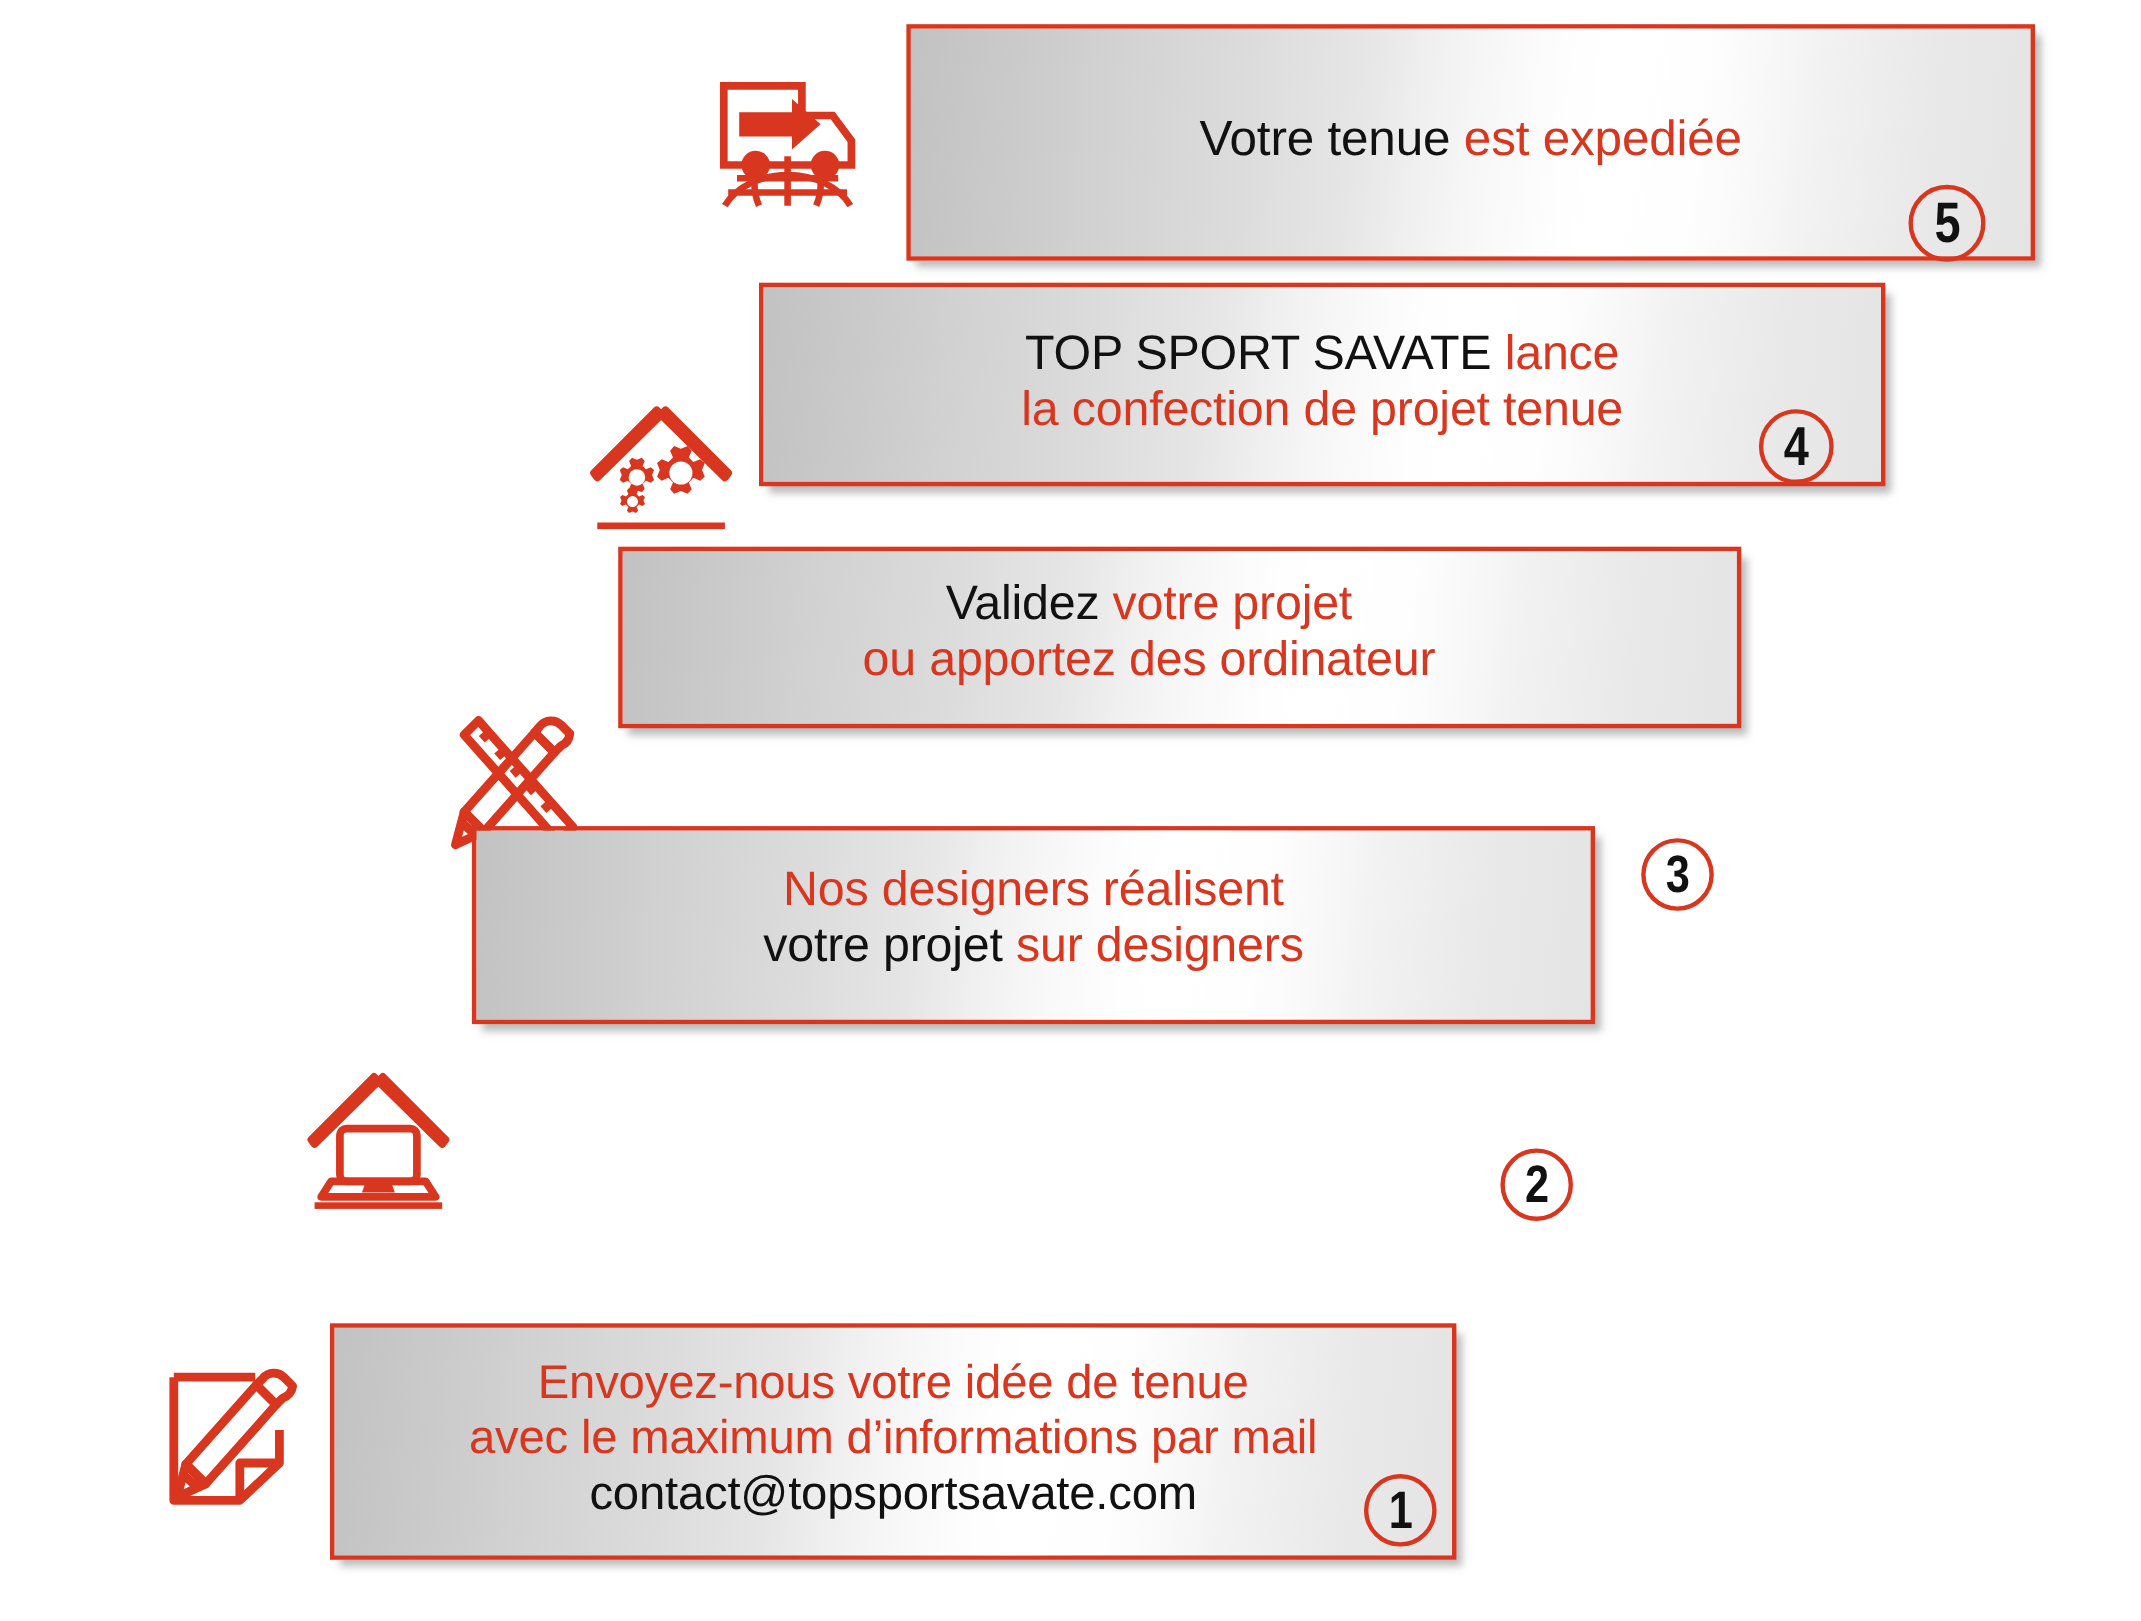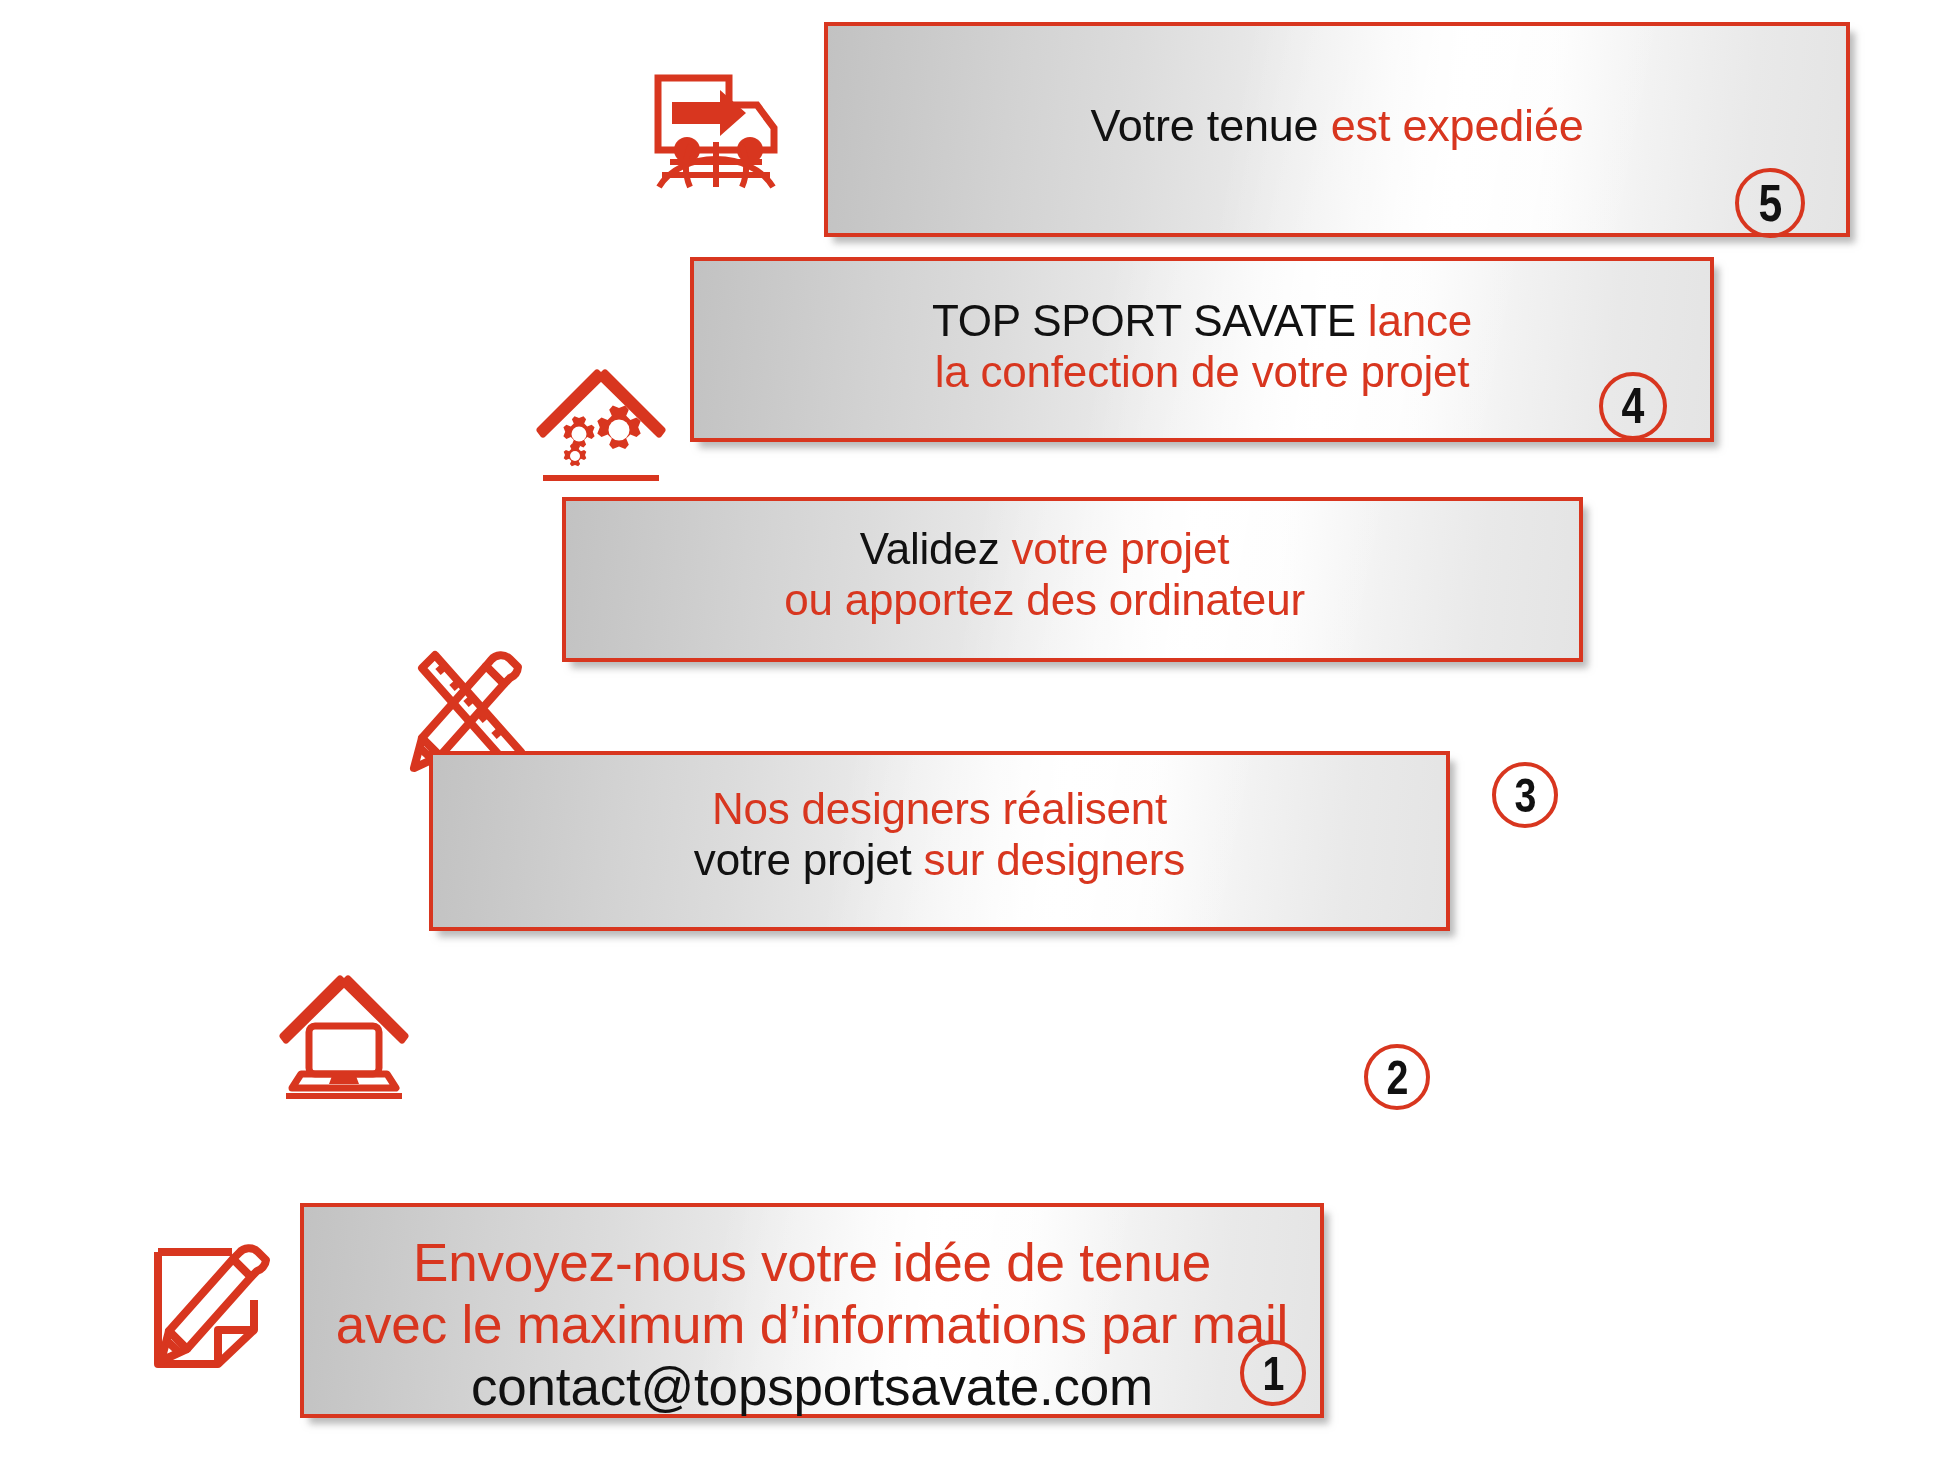--- a/index.html
+++ b/index.html
@@ -161,21 +161,21 @@
           <circle cx="44" cy="108" r="5" fill="#ffffff"></circle>
         </g>
         <rect x="12" y="127" width="116" height="6" fill="#d8361f"></rect>
       </svg>
     </div>
 
     <div class="step-bar" style="left:678px; top:257px; width:1024px; height:185px;"></div>
 
     <div class="step-text" style="left:678px; width:1024px; top:295px; font-size:44px;">
       <span class="ln"><span class="black">TOP SPORT SAVATE </span><span class="red">lance</span></span>
-      <span class="ln"><span class="red">la confection de votre projet</span></span>
+      <span class="ln"><span class="red">la confection de projet tenue</span></span>
     </div>
 
     <div class="badge" style="left:1587px; top:372px; width:68px; height:68px;">
       <span style="font-size:50px;">4</span>
     </div>
   </div>
 
   <div class="step-row" style="left:0; top:0; width:1946px; height:250px;">
 
     <div class="step-icon" style="left:388px; top:640px; width:140px; height:145px;">
@@ -250,21 +250,21 @@
           <path d="M118 22 L110 14 a13 13 0 0 0 -19 1 L85 21 L103 39 L109 33 a13 13 0 0 0 9 -11 Z"></path>
           <path d="M85 21 L21 93 L39 111 L103 39 Z"></path>
           <path d="M21 93 L13 123 L39 111 Z"></path>
           <path d="M19 103 L30 113"></path>
         </g>
       </svg>
     </div>
 
     <div class="step-bar" style="left:288px; top:1203px; width:1024px; height:215px;"></div>
 
-    <div class="step-text" style="left:288px; width:1024px; top:1232px; font-size:53px;">
+    <div class="step-text" style="left:288px; width:1024px; top:1232px; font-size:43px;">
       <span class="ln"><span class="red">Envoyez-nous votre idée de tenue</span></span>
       <span class="ln"><span class="red">avec le maximum d’informations par mail</span></span>
       <span class="ln"><span class="black">contact@topsportsavate.com</span></span>
     </div>
 
     <div class="badge" style="left:1228px; top:1340px; width:66px; height:66px;">
       <span style="font-size:48px;">1</span>
     </div>
   </div>
 

